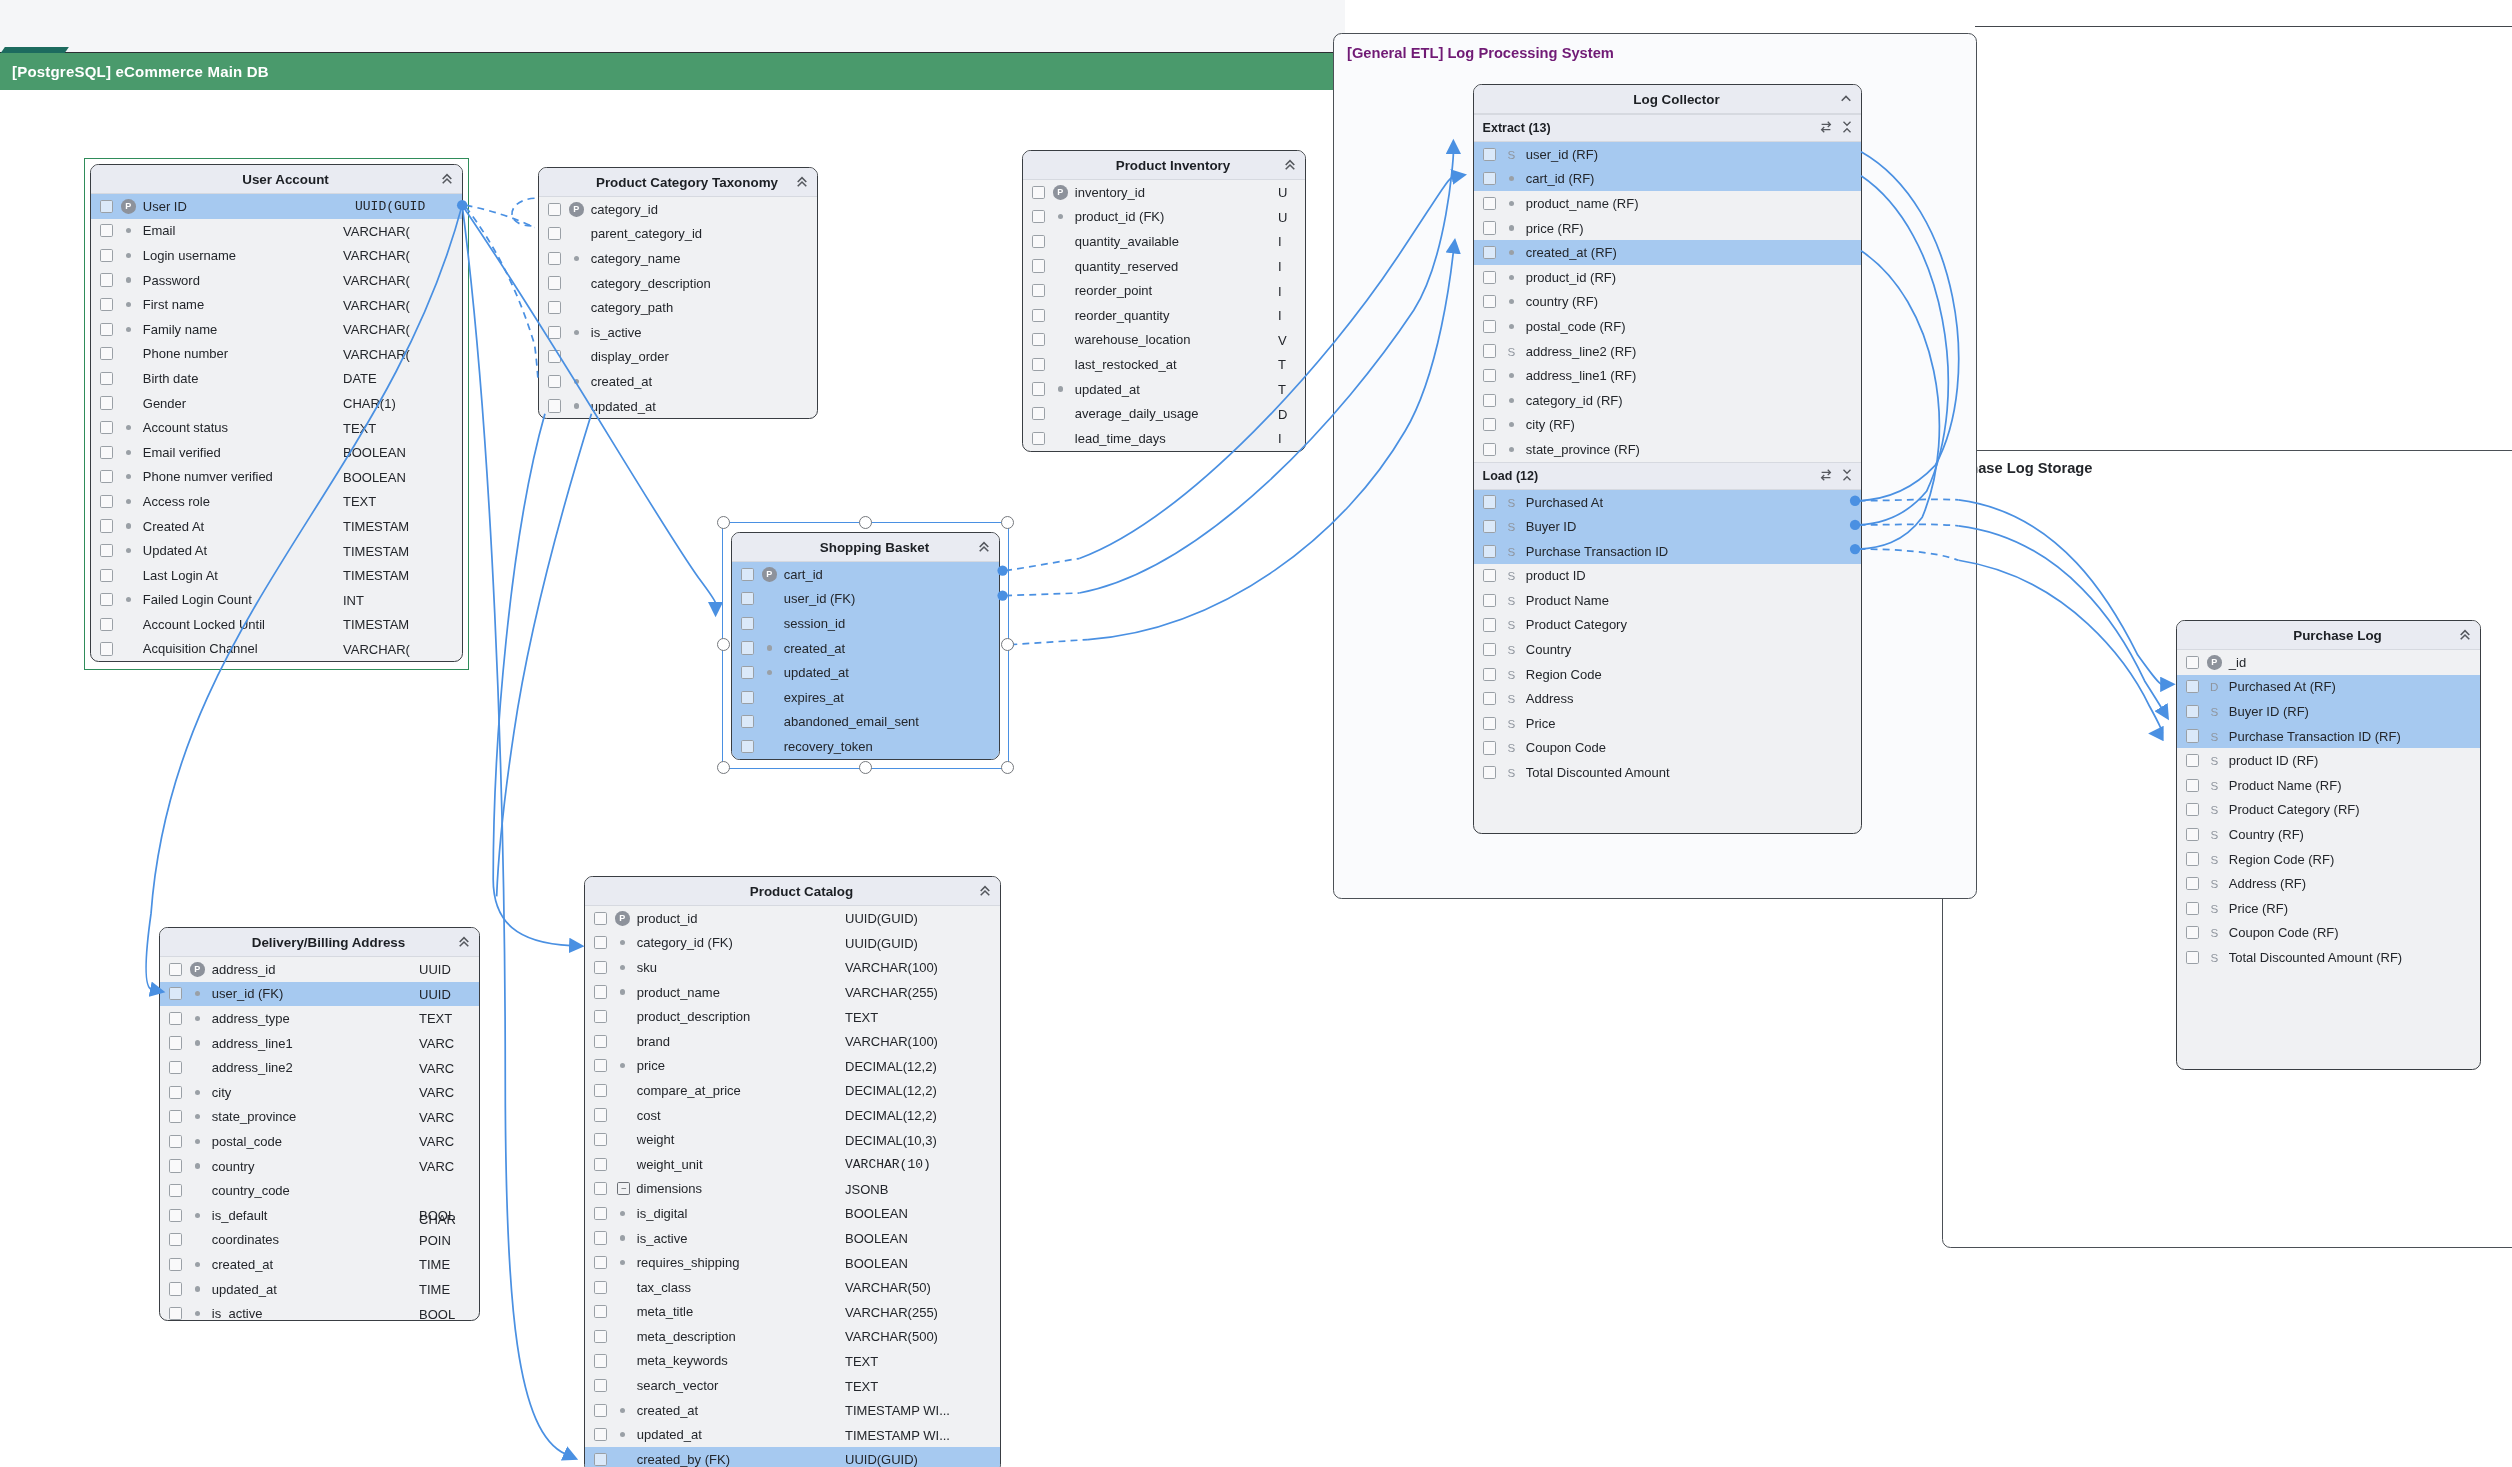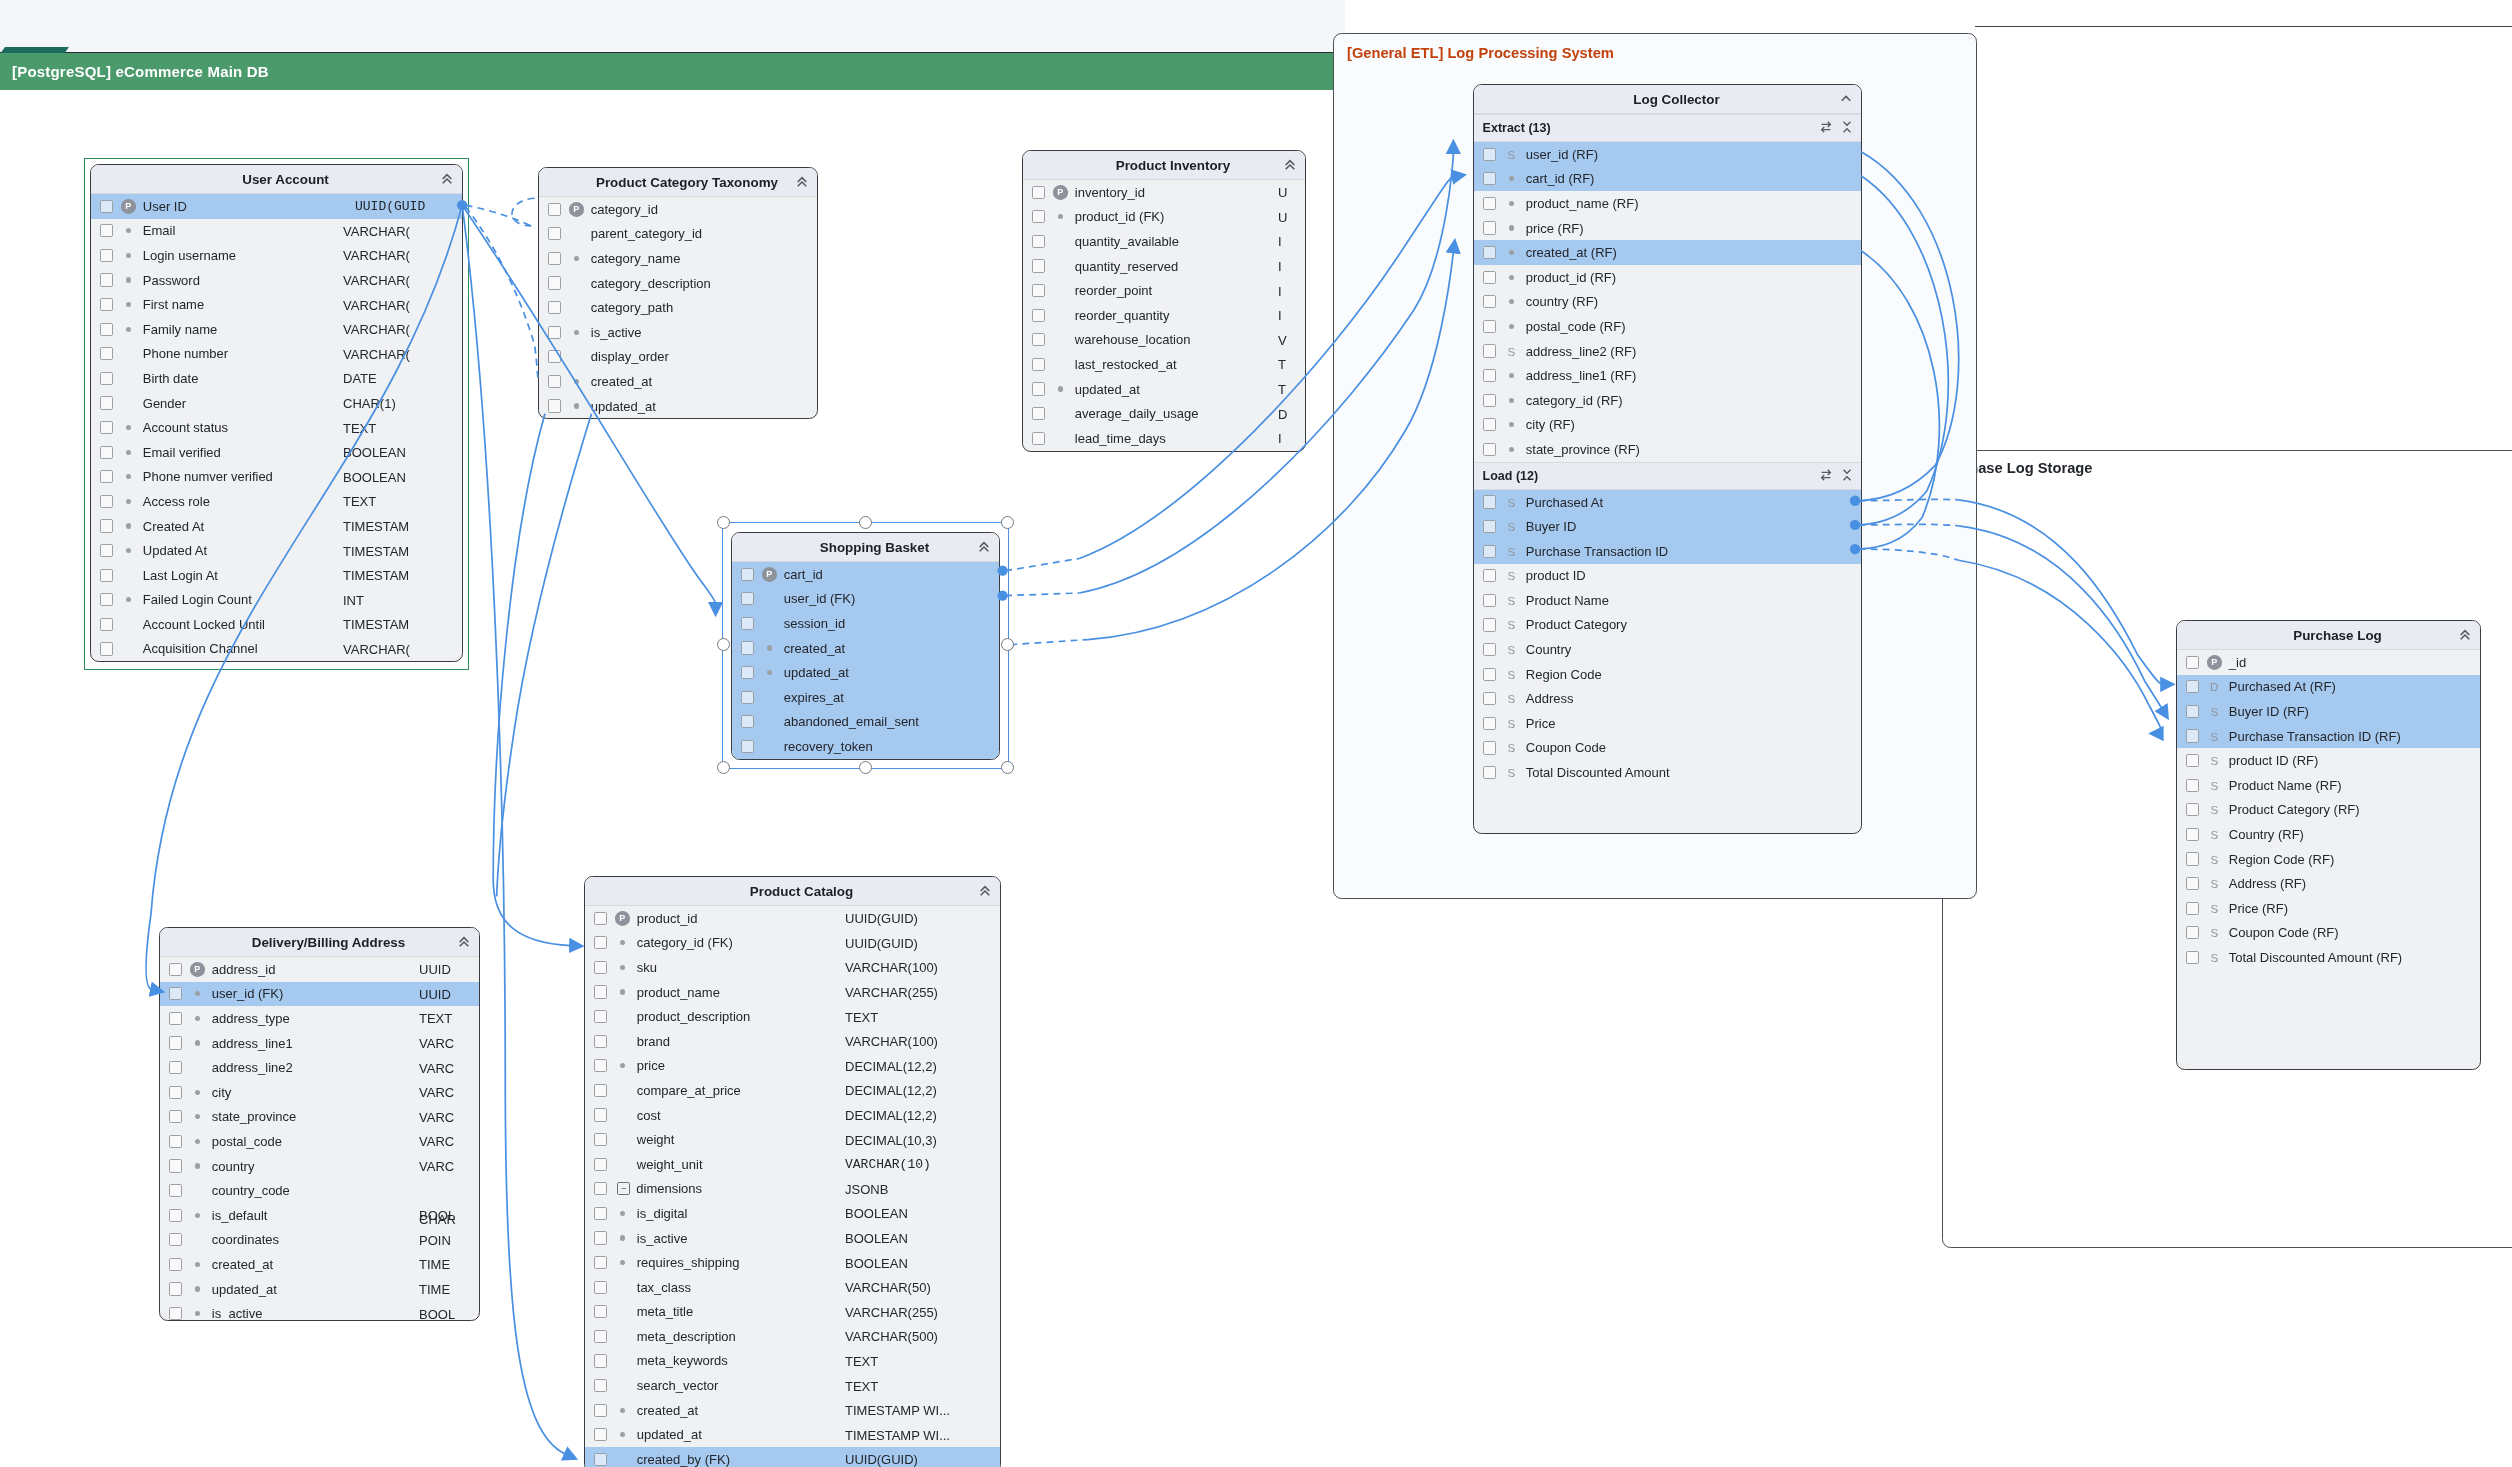--- a/index.html
+++ b/index.html
@@ -12,21 +12,21 @@
   
   #pg-bar{left:0;top:53px;width:1416px;height:37px;background:#4a9a6c;border-radius:0 7px 7px 0;z-index:2;
           display:flex;align-items:center;}
   #pg-bar .title{color:#ffffff;font-weight:bold;font-size:15px;padding-left:12px;letter-spacing:0.2px;}
   #pg-notch{left:0;top:47px;width:64px;height:7px;background:#1d6b5f;z-index:2;transform:skewX(-35deg);transform-origin:bottom left;}
   
   #es-box{left:1942px;top:450px;width:621px;height:796px;border:1.7px solid #4b5056;border-radius:8.6px;background:#ffffff;z-index:3;}
   #es-title{left:1828px;top:460px;font-size:14.7px;font-weight:bold;color:#23262b;z-index:3;white-space:nowrap;}
   
   #etl-box{left:1333px;top:33px;width:642px;height:864px;border:1.7px solid #4b5056;border-radius:8.6px;background:#fafbfd;z-index:4;}
-  #etl-title{left:1347px;top:45px;font-size:14.7px;font-weight:bold;color:#c2410c;z-index:5;white-space:nowrap;}
+  #etl-title{left:1347px;top:45px;font-size:14.7px;font-weight:bold;color:#701a75;z-index:5;white-space:nowrap;}
   
   .tbl{position:absolute;background:#f0f1f3;border:1.7px solid #393d42;border-radius:8.6px;z-index:6;overflow:hidden;}
   .tbl-header{height:28px;background:#e9ebf2;display:flex;align-items:center;justify-content:center;position:relative;
               border-bottom:0.9px solid #d6d9e0;padding-left:18px;}
   .tbl-title{font-weight:bold;font-size:13.4px;color:#1c1f24;}
   .hdr-chevron{position:absolute;right:8.6px;top:7.8px;width:12px;height:12px;cursor:pointer;}
   .row{height:24.6px;display:flex;align-items:center;position:relative;padding-left:8.6px;box-sizing:border-box;}
   .row.hl{background:#a6c9f0;}
   .cbx{width:11.2px;height:11.2px;border:1.3px solid #9aa0a6;border-radius:1.7px;background:rgba(255,255,255,.6);flex:0 0 11.2px;}
   .iconslot{width:17px;margin-left:7px;flex:0 0 17px;display:flex;align-items:center;justify-content:center;}

